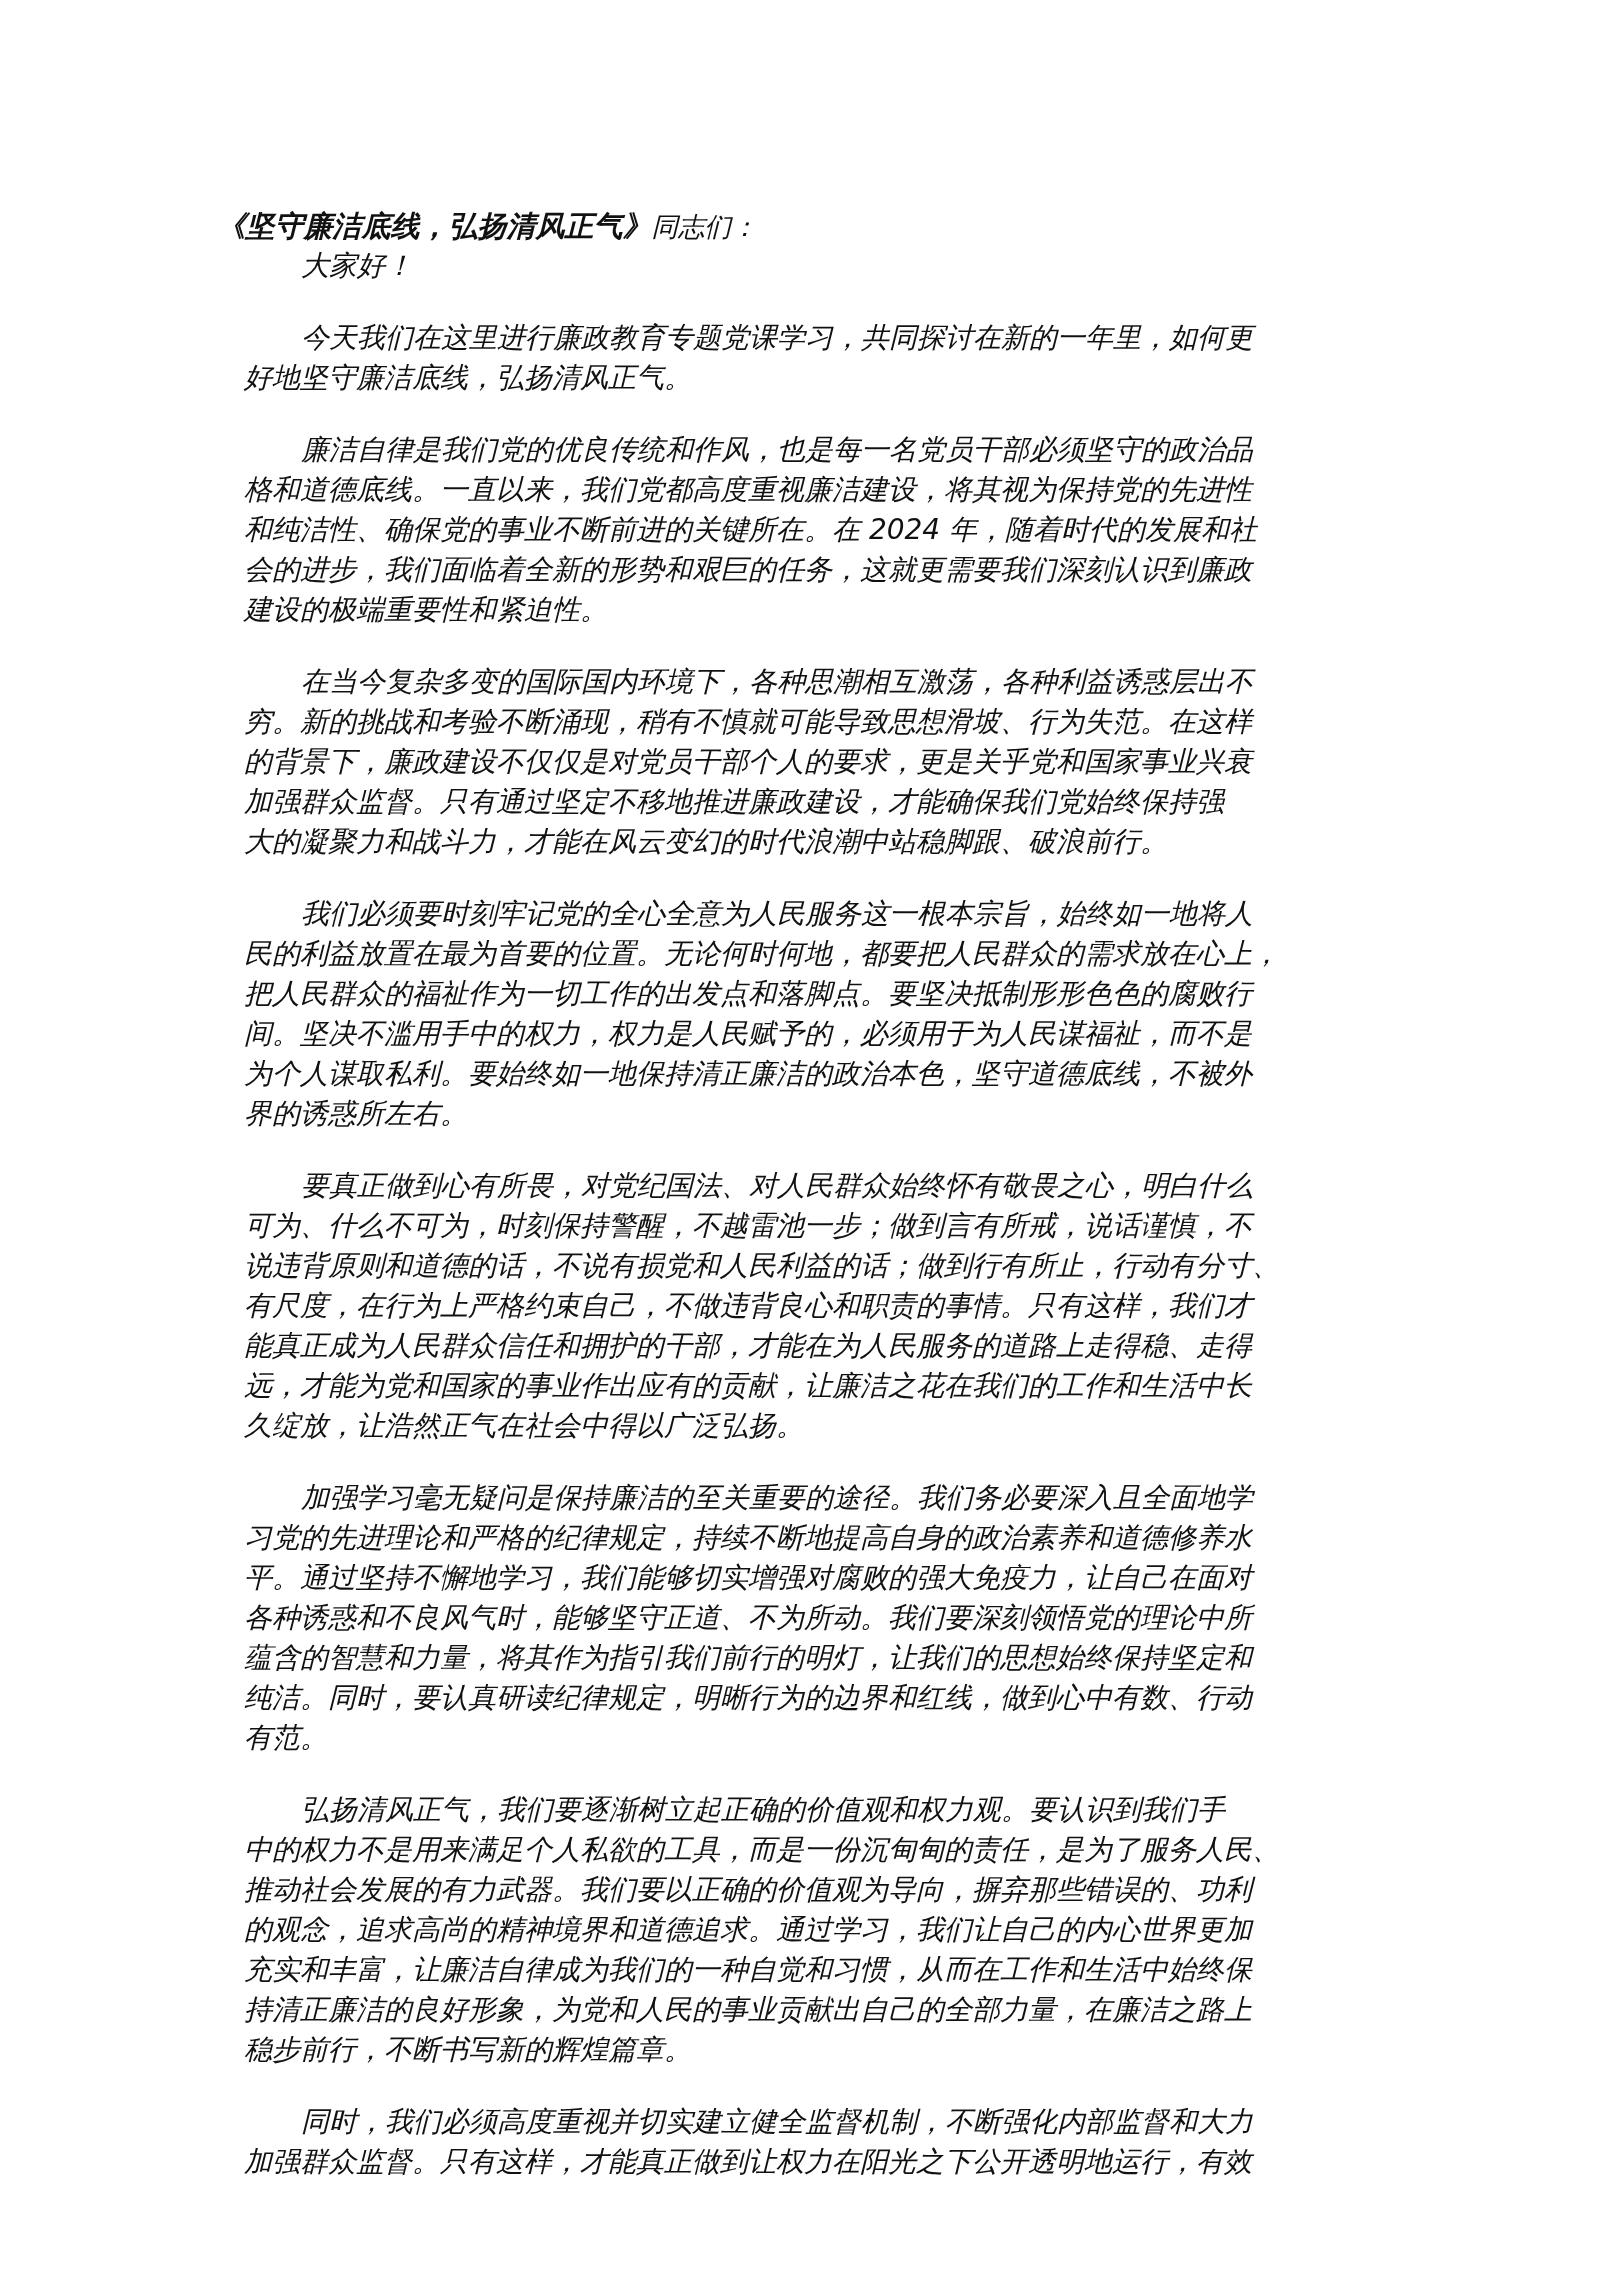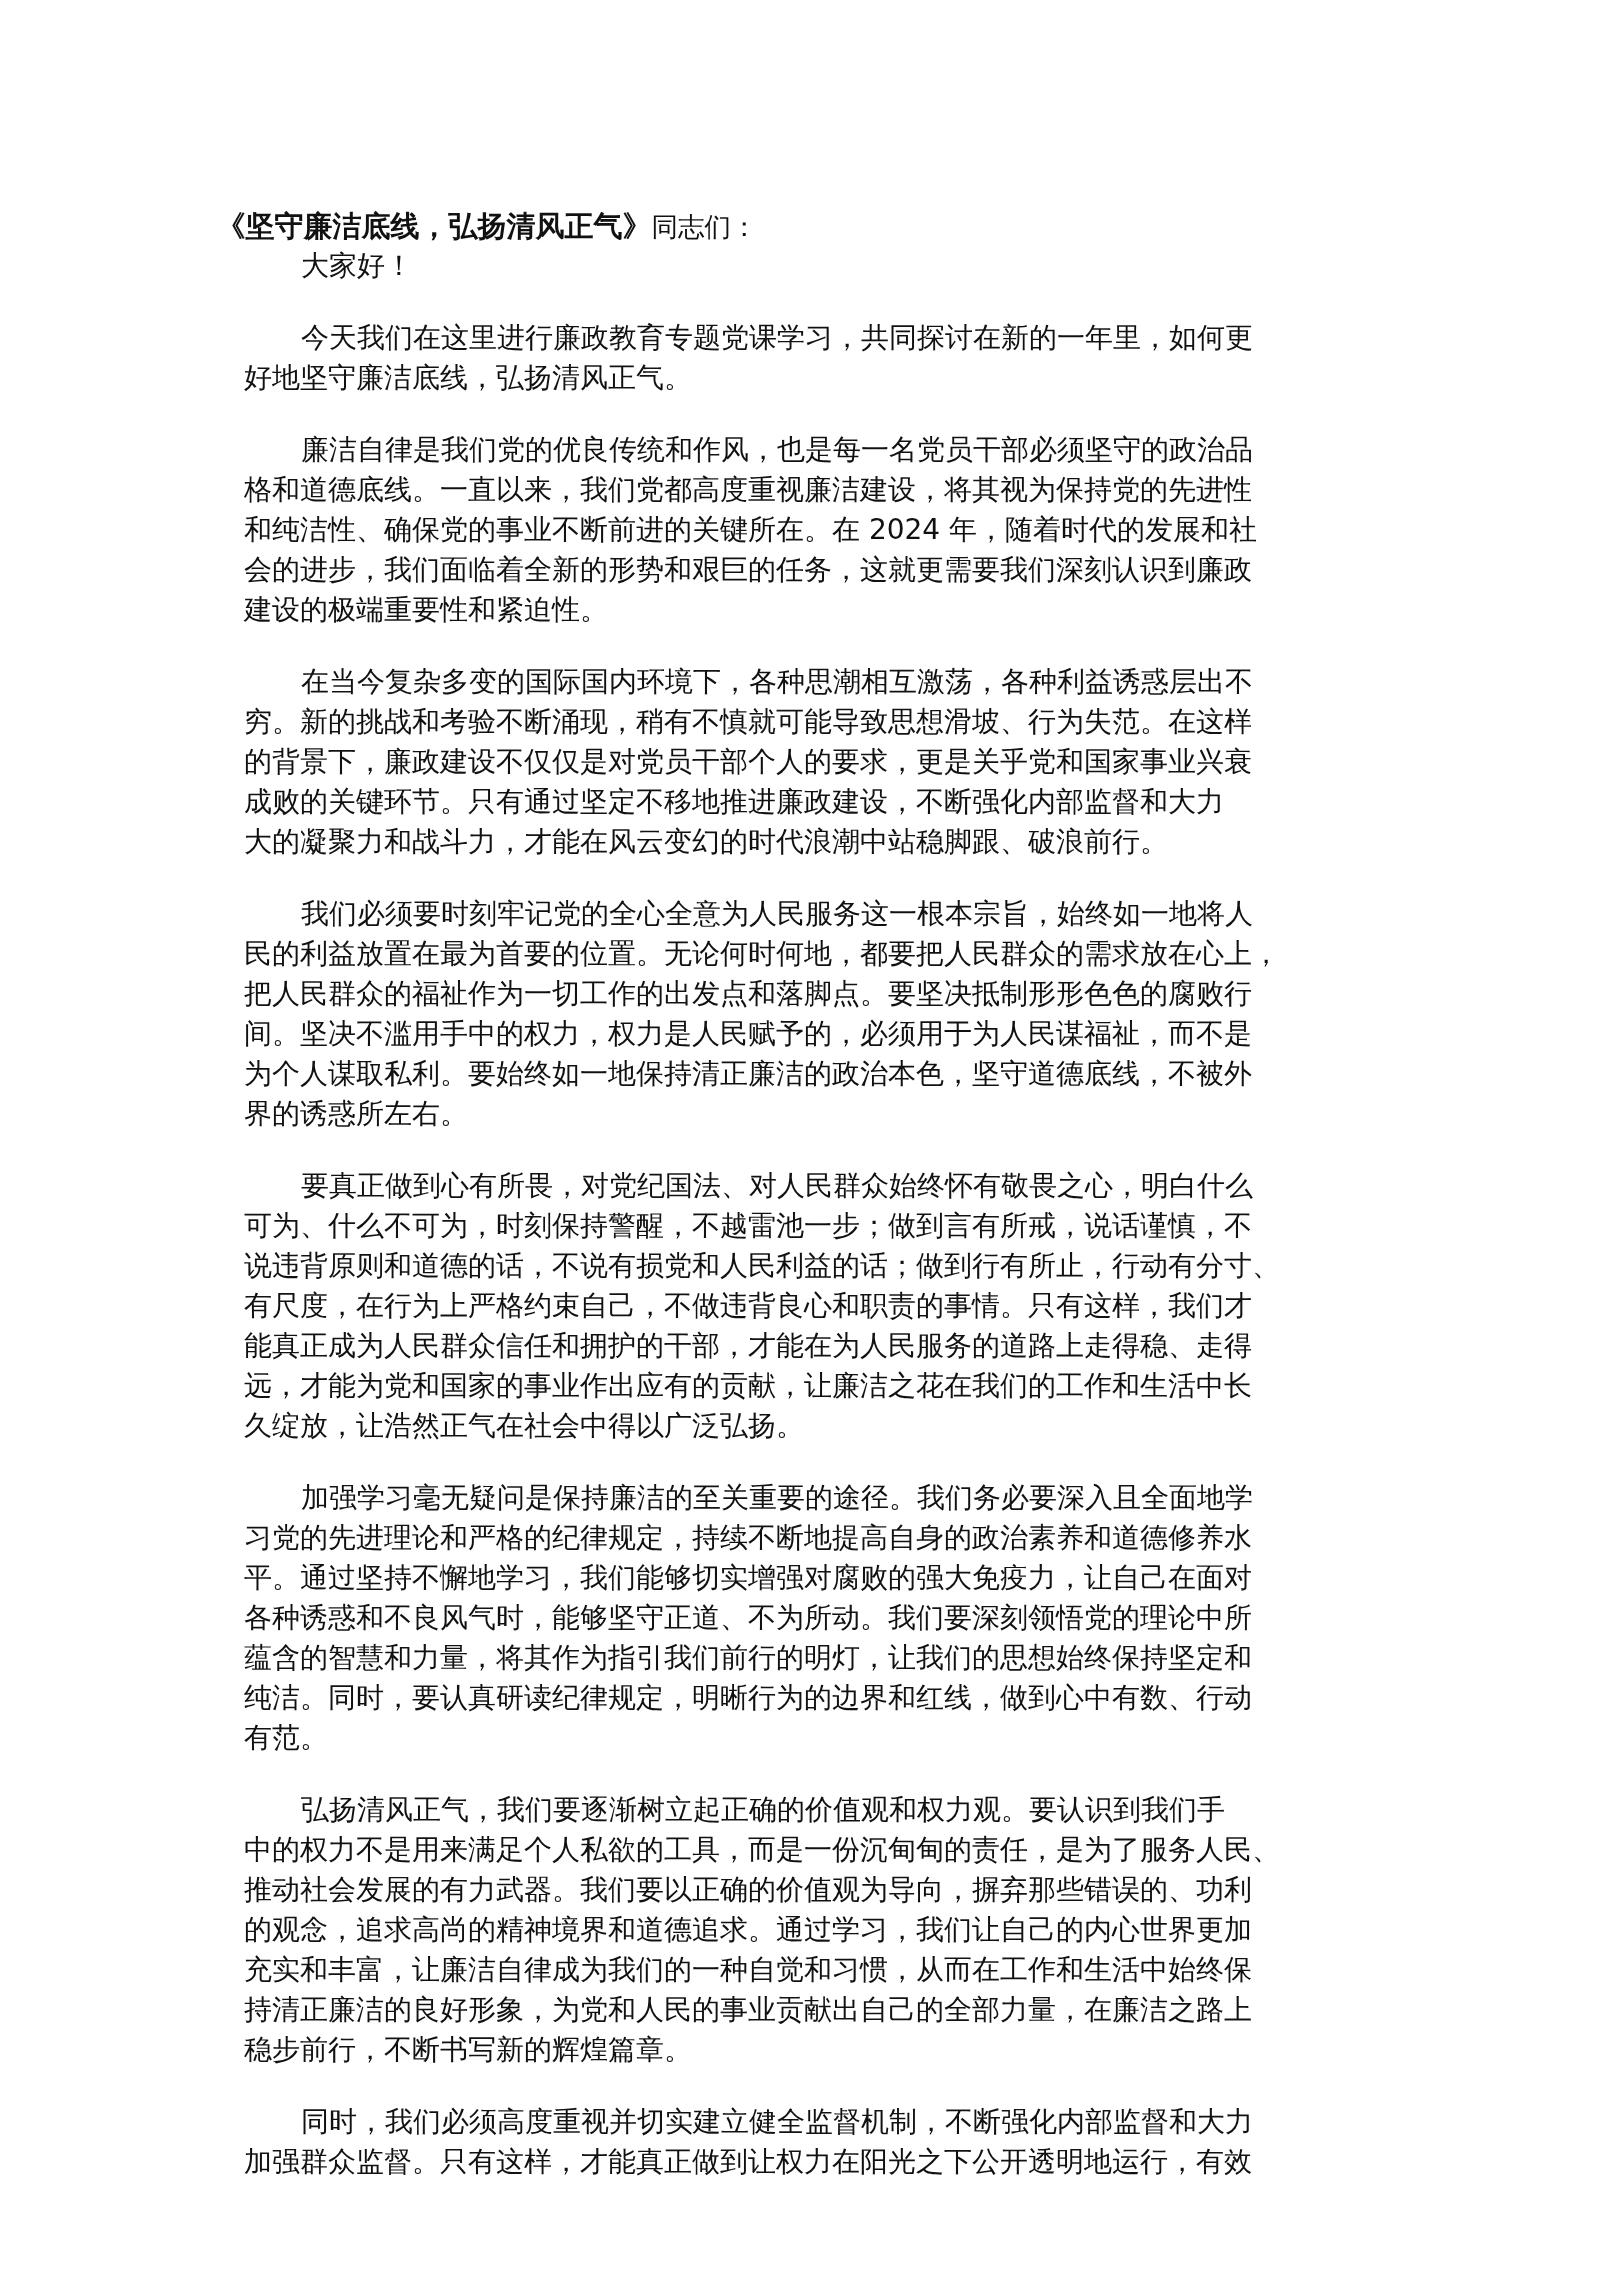--- a/index.html
+++ b/index.html
@@ -5,21 +5,21 @@
   html, body { margin: 0; padding: 0; background: #ffffff; }
   body { width: 1621px; height: 2293px; position: relative; overflow: hidden; }
   .page {
     position: absolute; left: 0; top: 0; width: 1621px; height: 2293px; background: #fff;
   }
   .content {
     position: absolute; left: 244px; top: 206px; width: 1137px;
     font-family: "DejaVu Sans", "Liberation Sans", sans-serif;
     color: #111; font-size: 28px; line-height: 40px;
   }
-  .line { display: block; white-space: nowrap; height: 40px; }
+  .line { display: block; white-space: nowrap; height: 40px; font-style: italic; }
   .title-line { margin-left: -27.4px; }
   .title { font-weight: bold; font-size: 29px; }
   .salutation { font-size: 26.5px; }
   .indent { padding-left: 57px; }
   .para { display: block; margin-top: 32px; }
 </style>
 </head>
 <body>
 
 <div class="page">
@@ -37,21 +37,21 @@
           <div class="line indent">廉洁自律是我们党的优良传统和作风，也是每一名党员干部必须坚守的政治品</div>
           <div class="line">格和道德底线。一直以来，我们党都高度重视廉洁建设，将其视为保持党的先进性</div>
           <div class="line">和纯洁性、确保党的事业不断前进的关键所在。在 2024 年，随着时代的发展和社</div>
           <div class="line">会的进步，我们面临着全新的形势和艰巨的任务，这就更需要我们深刻认识到廉政</div>
           <div class="line">建设的极端重要性和紧迫性。</div>
         </div>
         <div class="para">
           <div class="line indent">在当今复杂多变的国际国内环境下，各种思潮相互激荡，各种利益诱惑层出不</div>
           <div class="line">穷。新的挑战和考验不断涌现，稍有不慎就可能导致思想滑坡、行为失范。在这样</div>
           <div class="line">的背景下，廉政建设不仅仅是对党员干部个人的要求，更是关乎党和国家事业兴衰</div>
-          <div class="line">成败的关键环节。只有通过坚定不移地推进廉政建设，不断强化内部监督和大力</div>
+          <div class="line">加强群众监督。只有通过坚定不移地推进廉政建设，才能确保我们党始终保持强</div>
           <div class="line">大的凝聚力和战斗力，才能在风云变幻的时代浪潮中站稳脚跟、破浪前行。</div>
         </div>
         <div class="para">
           <div class="line indent">我们必须要时刻牢记党的全心全意为人民服务这一根本宗旨，始终如一地将人</div>
           <div class="line">民的利益放置在最为首要的位置。无论何时何地，都要把人民群众的需求放在心上，</div>
           <div class="line">把人民群众的福祉作为一切工作的出发点和落脚点。要坚决抵制形形色色的腐败行</div>
           <div class="line">间。坚决不滥用手中的权力，权力是人民赋予的，必须用于为人民谋福祉，而不是</div>
           <div class="line">为个人谋取私利。要始终如一地保持清正廉洁的政治本色，坚守道德底线，不被外</div>
           <div class="line">界的诱惑所左右。</div>
         </div>

